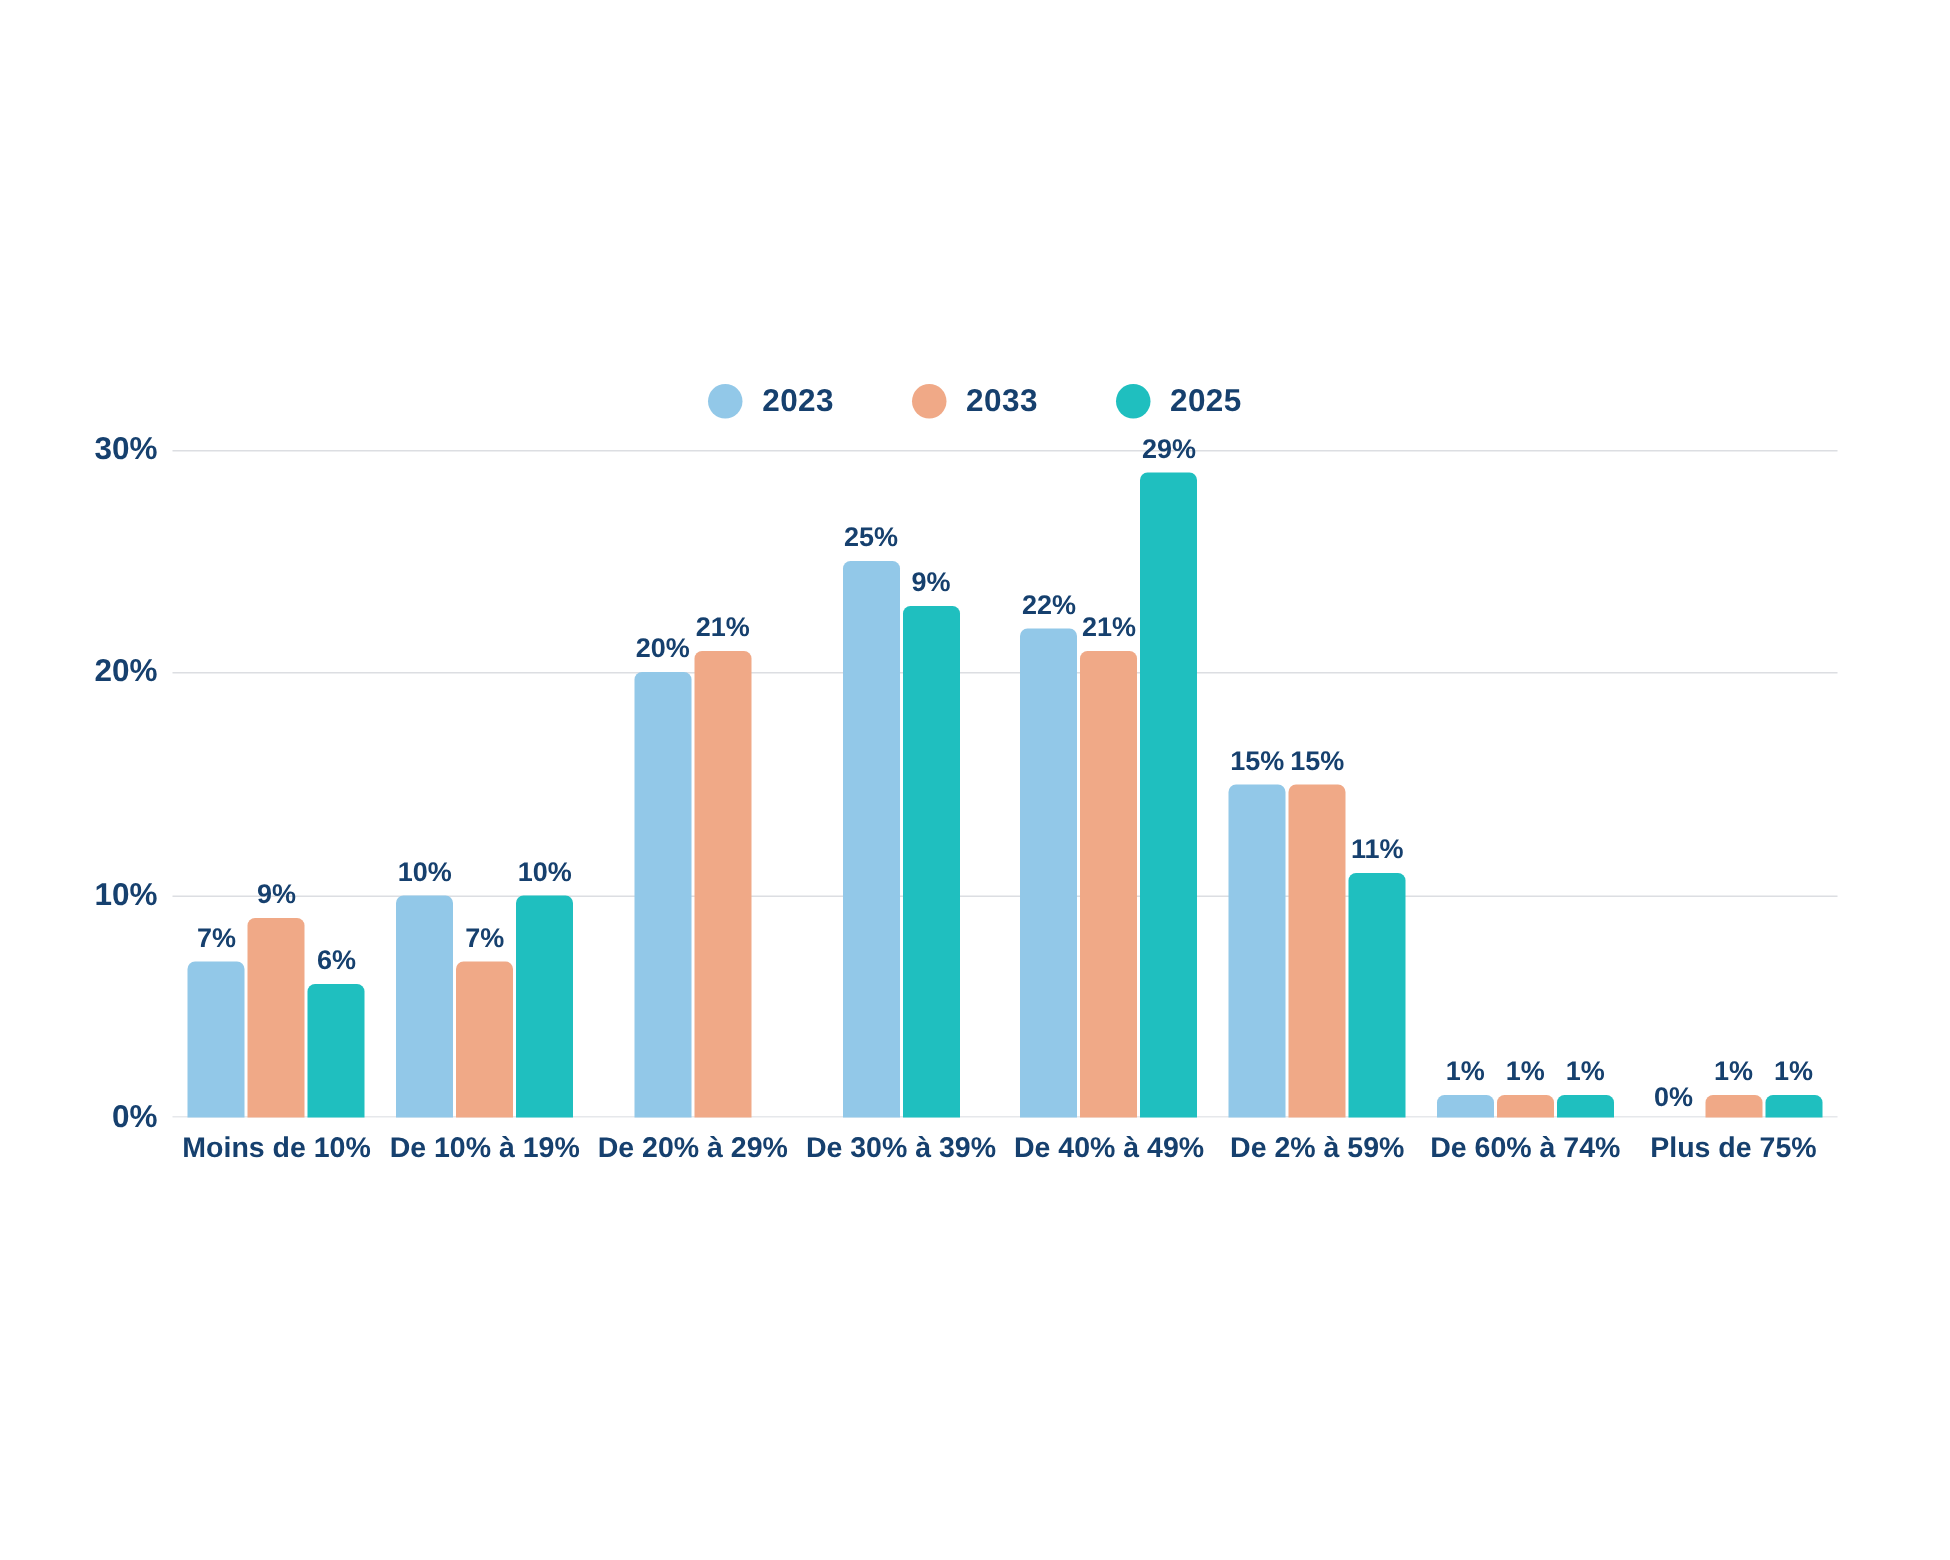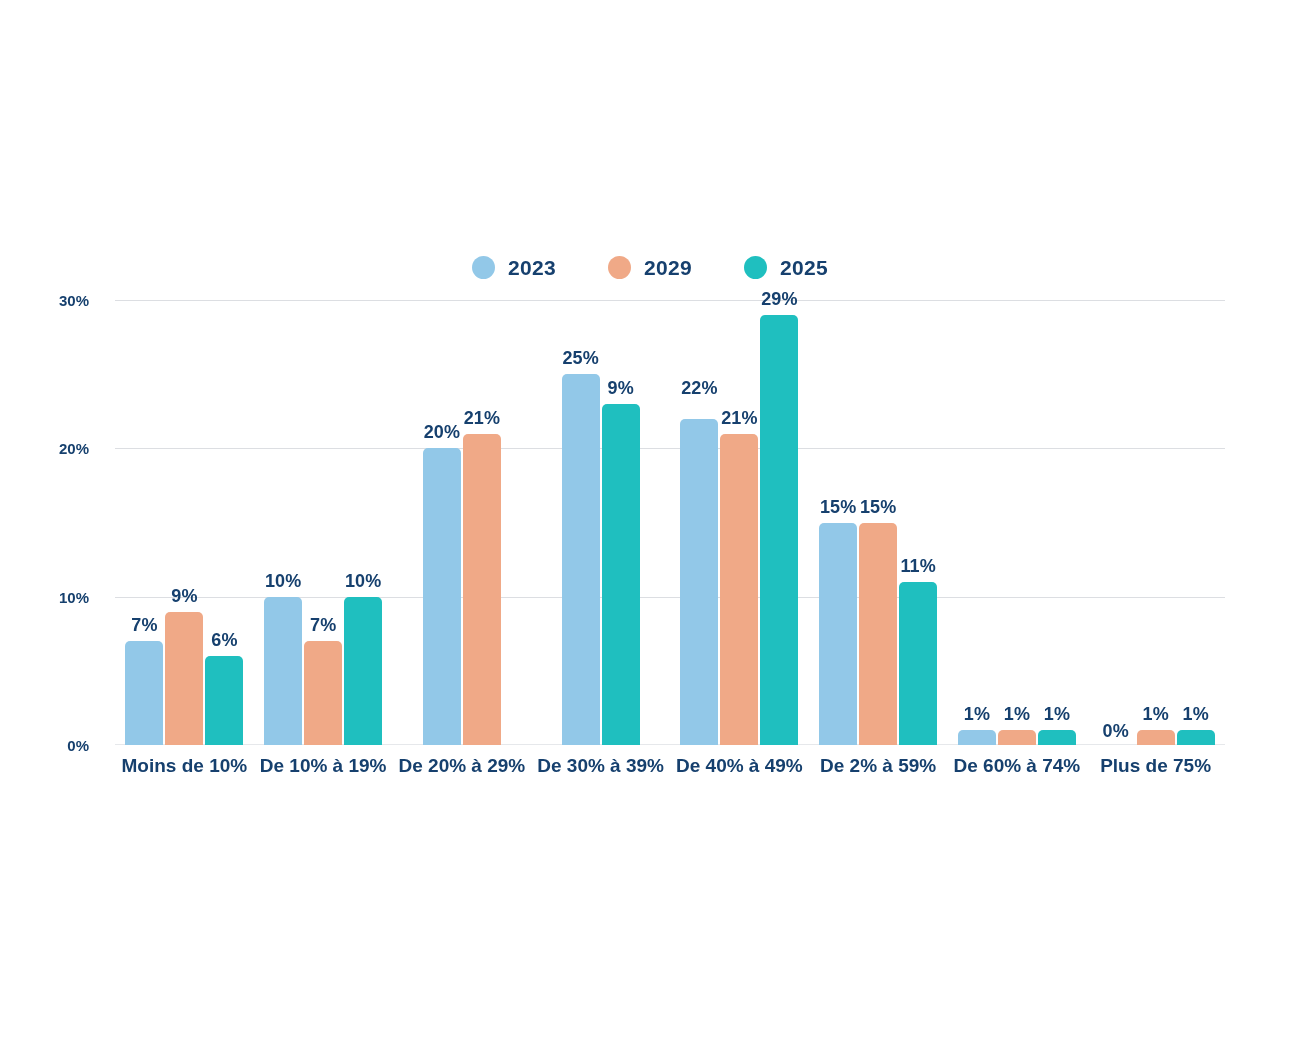--- a/index.html
+++ b/index.html
@@ -77,23 +77,23 @@
     bottom: 0;
     width: 1110px;
     height: 1px;
     background: #E6E8EB;
   }
 
   
   .ytick {
     position: absolute;
     right: 100%;
-    margin-right: 26px;
+    margin-right: 10px;
     transform: translateY(-50%);
-    font-size: 15px;
+    font-size: 21px;
     font-weight: bold;
     color: #16406E;
     white-space: nowrap;
   }
 
   
   #groups {
     position: absolute;
     left: 0;
     top: 0;
@@ -166,21 +166,21 @@
 
 <div id="chart-root">
 
   <div id="legend">
       <div class="legend-item">
         <span class="legend-dot" style="background: rgb(146, 200, 232);"></span>
         <span class="legend-label">2023</span>
       </div>
       <div class="legend-item">
         <span class="legend-dot" style="background: rgb(240, 169, 135);"></span>
-        <span class="legend-label">2029</span>
+        <span class="legend-label">2033</span>
       </div>
       <div class="legend-item">
         <span class="legend-dot" style="background: rgb(31, 191, 191);"></span>
         <span class="legend-label">2025</span>
       </div>
     </div>
 
   <div id="plot-area">
     <div id="gridlines">
         <div class="baseline" style="background: rgb(230, 232, 235);"></div>
@@ -246,21 +246,21 @@
             <div class="bar-slot">
               <div class="bar" style="height: 341.167px; background: rgb(31, 191, 191);"></div>
               <span class="bar-value" style="bottom: 348.167px;">9%</span>
             </div>
           </div>
         </div>
         <div class="group">
           <div class="bars">
             <div class="bar-slot">
               <div class="bar" style="height: 326.333px; background: rgb(146, 200, 232);"></div>
-              <span class="bar-value" style="bottom: 348px;">22%</span>
+              <span class="bar-value" style="bottom: 333px;">22%</span>
             </div>
             <div class="bar-slot">
               <div class="bar" style="height: 311.5px; background: rgb(240, 169, 135);"></div>
               <span class="bar-value" style="bottom: 318.5px;">21%</span>
             </div>
             <div class="bar-slot">
               <div class="bar" style="height: 430.167px; background: rgb(31, 191, 191);"></div>
               <span class="bar-value" style="bottom: 437.167px;">29%</span>
             </div>
           </div>

